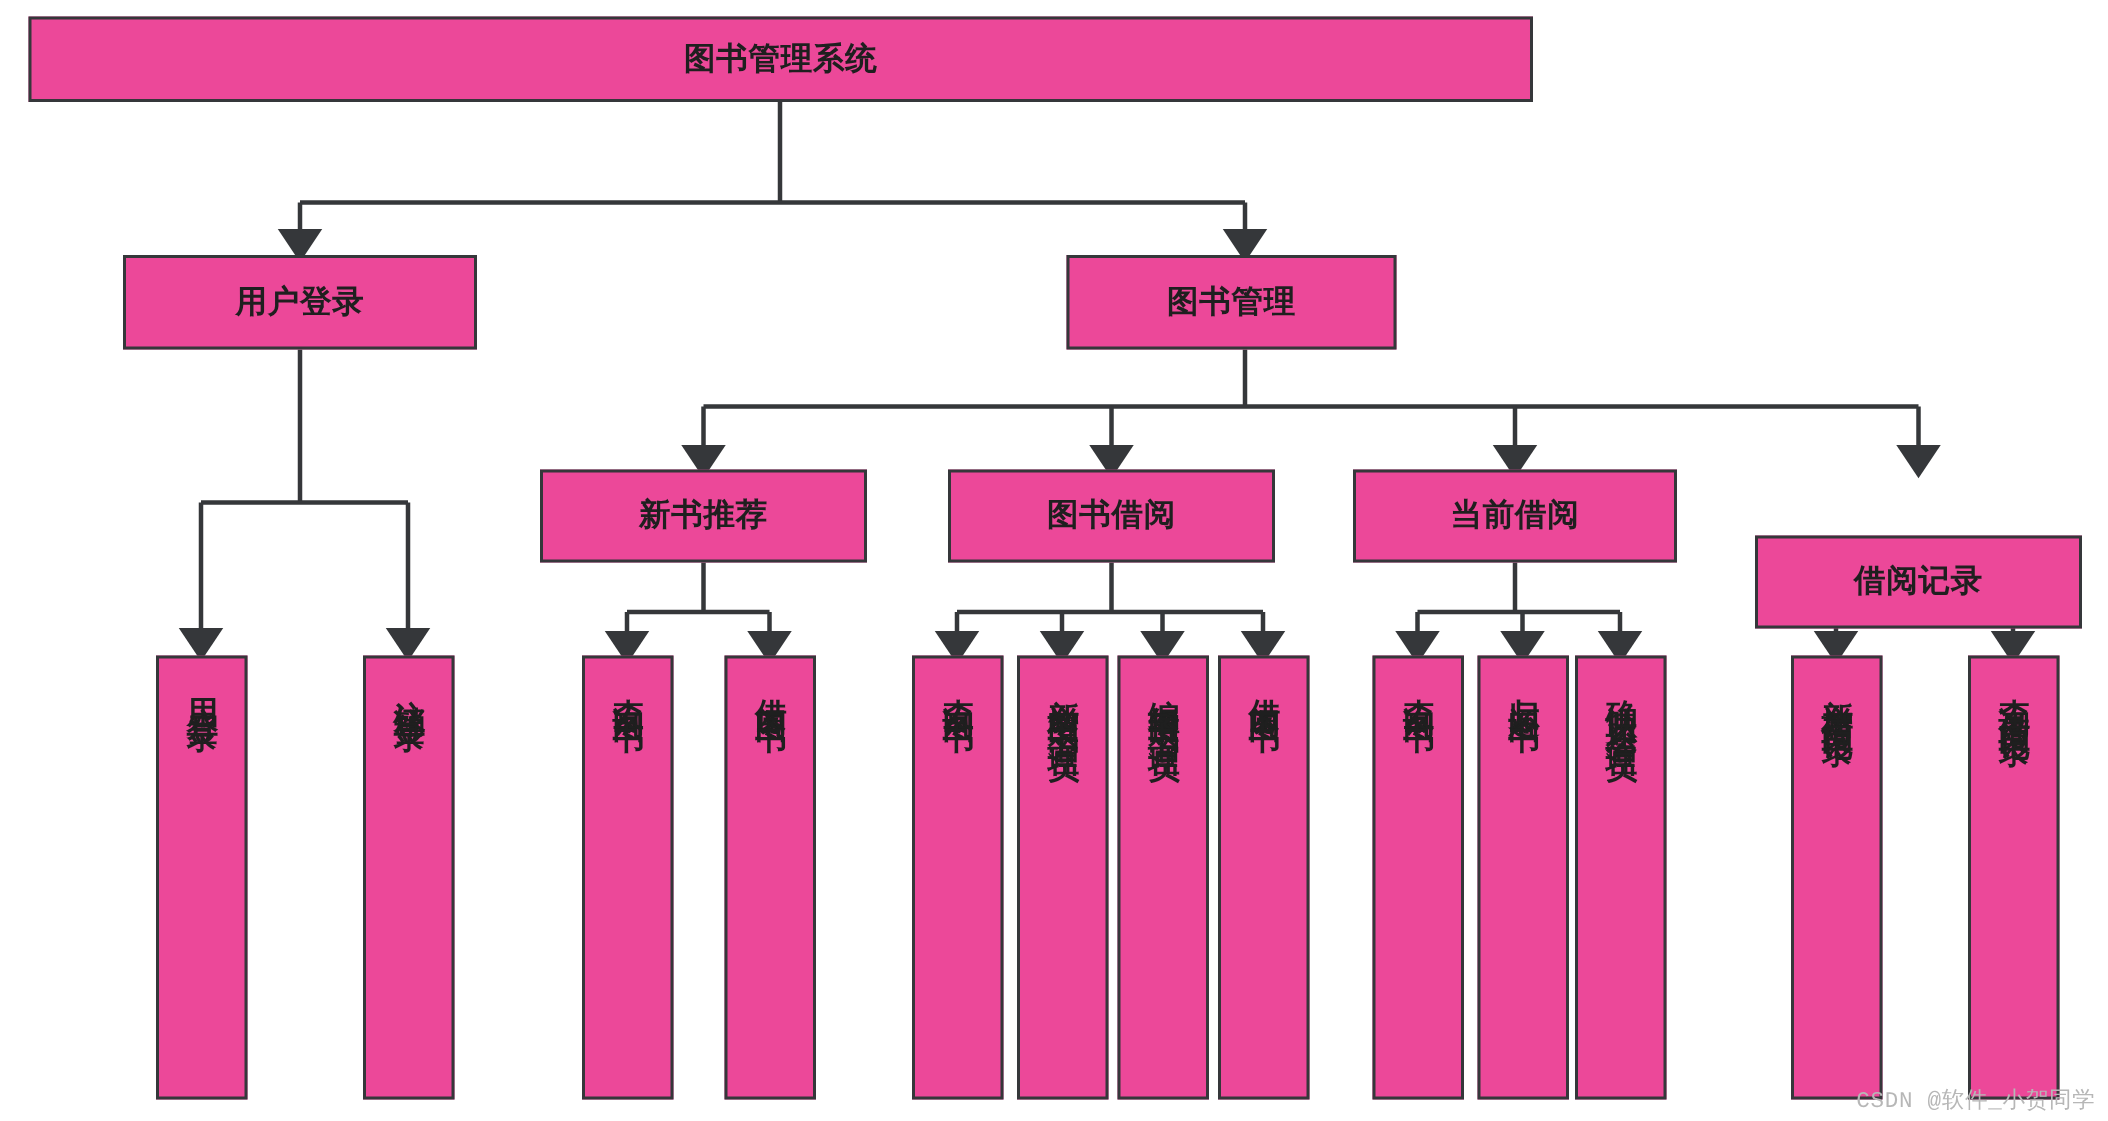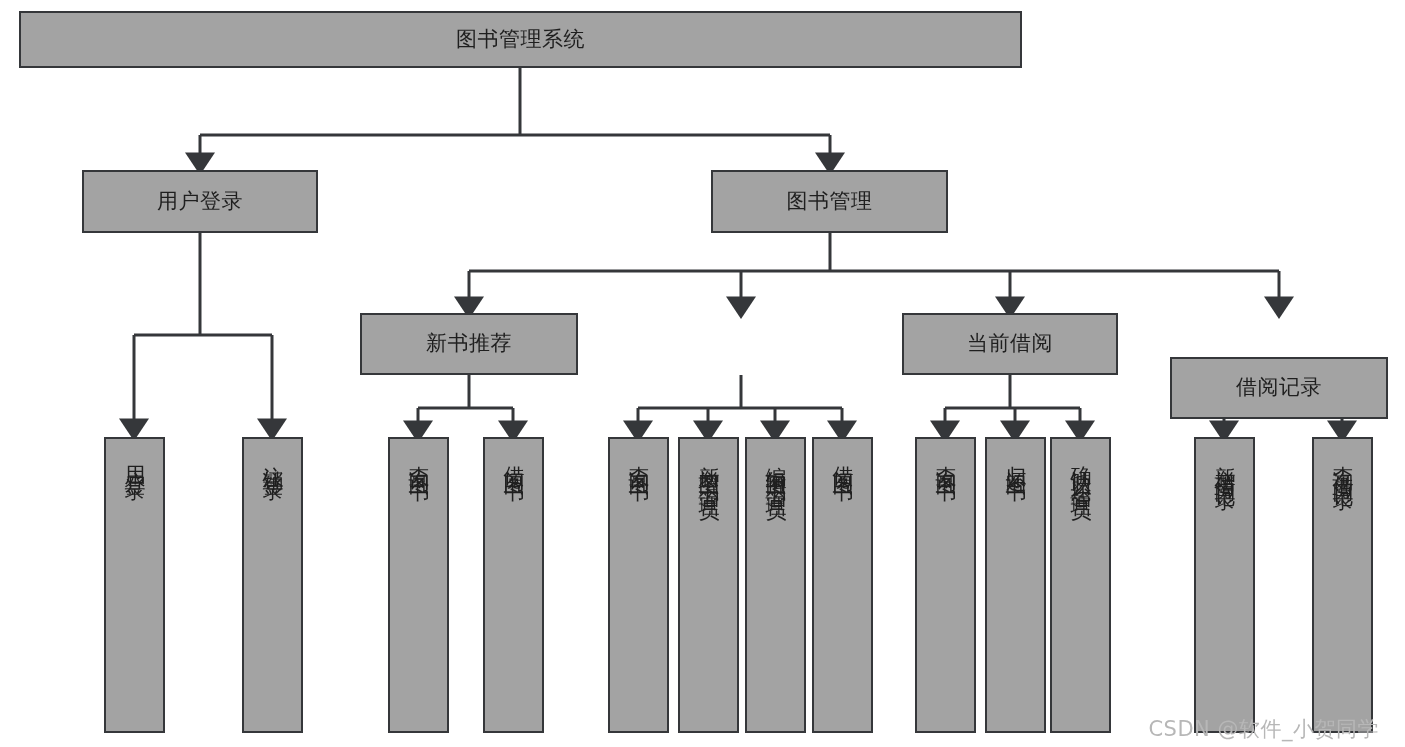--- a/index.html
+++ b/index.html
@@ -17,25 +17,26 @@
   svg.edges{
     position:absolute;
     left:0; top:0;
     width:1405px;
     height:747px;
     pointer-events:none;
   }
   .node{
     position:absolute;
     box-sizing:border-box;
-    background:#a3a3a3;
+    background:#ec4899;
     border:2.5px solid #35373a;
     display:flex;
     align-items:center;
     justify-content:center;
+    font-weight:bold;
   }
   .node .lbl{
     font-size:21px;
     line-height:1.12;
     letter-spacing:0.5px;
     color:#1f1f1f;
     white-space:nowrap;
   }
   
   .node.vert{
@@ -46,26 +47,27 @@
   .node.vert .lbl{
     writing-mode:vertical-rl;
     text-orientation:upright;
     font-size:21px;
     letter-spacing:5px;
     line-height:1;
     white-space:nowrap;
   }
   .watermark{
     position:absolute;
-    right:26px;
+    right:8px;
     bottom:4px;
-    font-size:21px;
+    font-size:15px;
     color:#b7b7b7;
     letter-spacing:0.5px;
     white-space:nowrap;
+    font-family:Liberation Mono, monospace;
   }
 </style>
 </head>
 <body>
 
 <div id="canvas">
 
   <svg class="edges" viewBox="0 0 1405 747" xmlns="http://www.w3.org/2000/svg">
     <defs>
       <marker id="arrow" markerWidth="11" markerHeight="11" refX="3.2" refY="5" orient="auto" markerUnits="strokeWidth">
@@ -117,28 +119,31 @@
   </svg>
 
   <div class="node" style="left:19px;top:11px;width:1003px;height:57px;">
     <span class="lbl">图书管理系统</span>
   </div>
 
   <div class="node" style="left:82px;top:170px;width:236px;height:63px;">
     <span class="lbl">用户登录</span>
   </div>
 
-  <div class="node" style="left:711px;top:170px;width:237px;height:63px;">
+  <div class="node" style="left:711px;top:170px;width:220px;height:63px;">
     <span class="lbl">图书管理</span>
   </div>
 
   <div class="node" style="left:360px;top:313px;width:218px;height:62px;text-align:center;">
     <span class="lbl">新书推荐</span>
   </div>
 
+  <div class="node" style="left:632px;top:313px;width:218px;height:62px;">
+    <span class="lbl">图书借阅</span>
+  </div>
 
   <div class="node" style="left:902px;top:313px;width:216px;height:62px;">
     <span class="lbl">当前借阅</span>
   </div>
 
   <div class="node" style="left:1170px;top:313px;width:218px;height:62px;margin-top:44px;">
     <span class="lbl">借阅记录</span>
   </div>
 
   <div class="node vert" style="left:104px;top:437px;width:61px;height:296px;">

